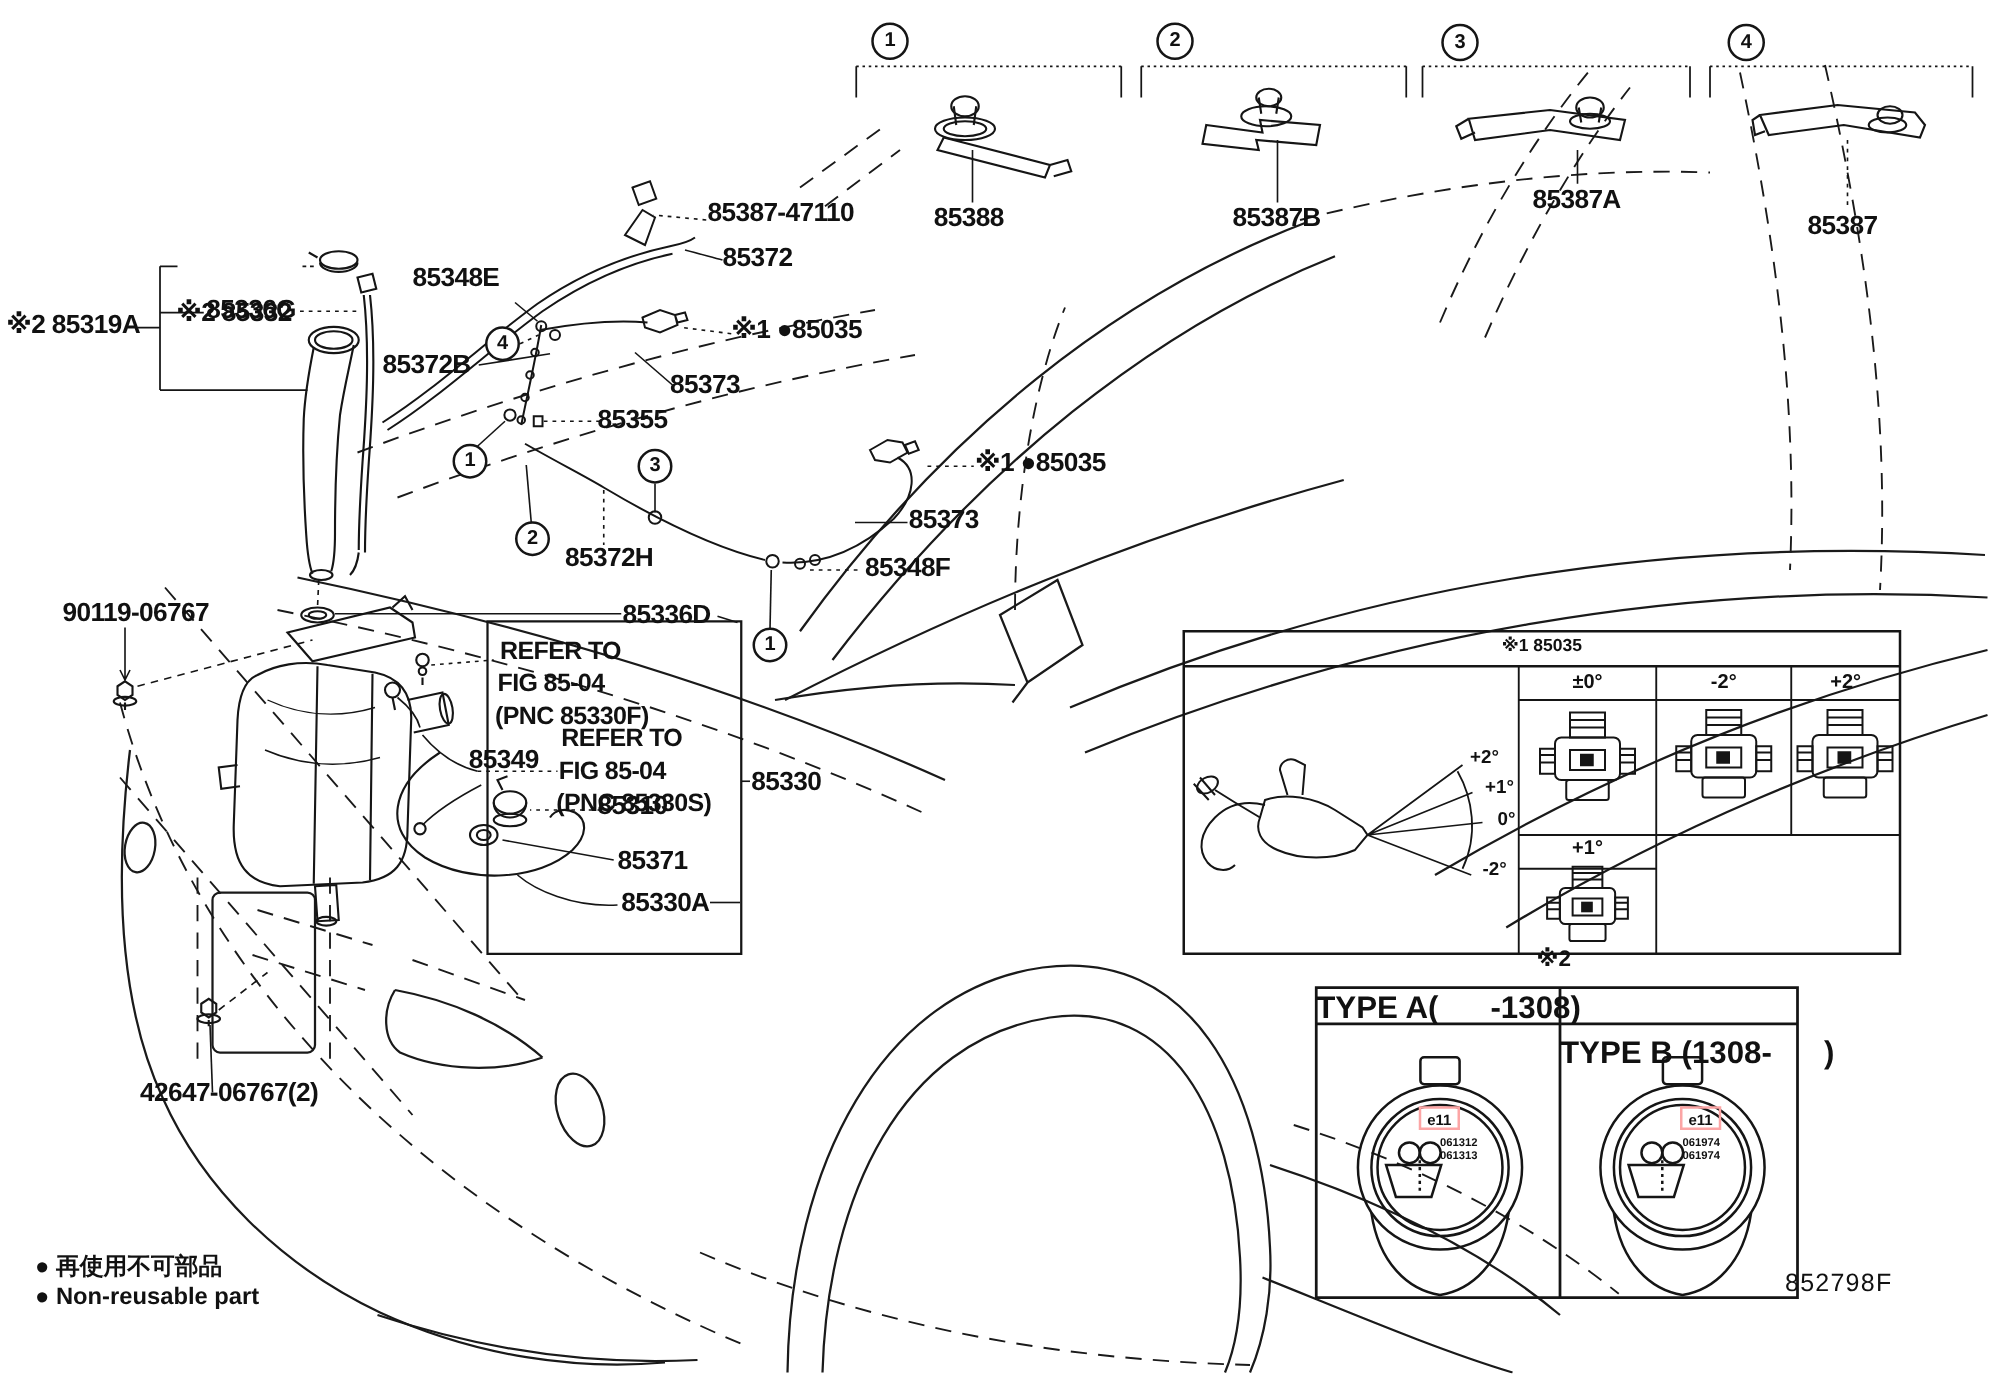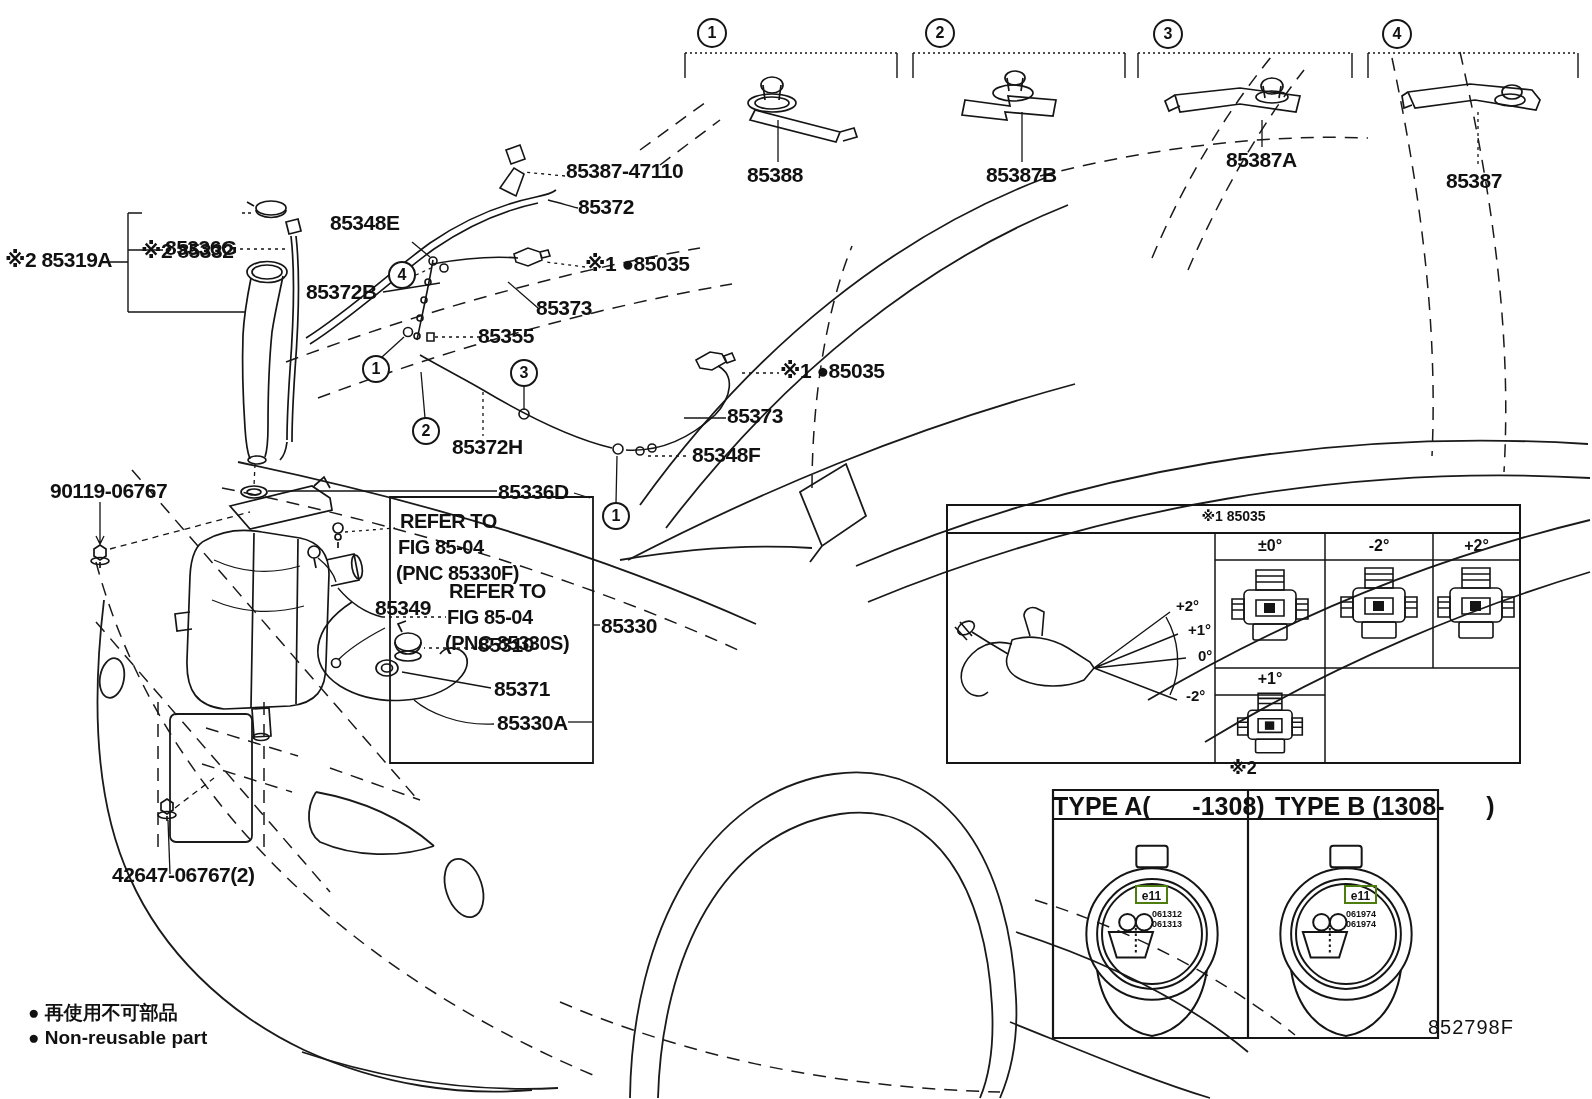--- a/index.html
+++ b/index.html
@@ -7,21 +7,21 @@
          font-family:"Liberation Sans","DejaVu Sans",sans-serif;color:#111;}
   #art{position:absolute;left:0;top:0;}
   .pl{position:absolute;font-weight:700;font-size:21px;letter-spacing:-0.5px;white-space:pre;line-height:22px;}
   .num{position:absolute;width:28px;text-align:center;font-weight:700;font-size:16px;}
   .refer{position:absolute;font-weight:700;font-size:20px;letter-spacing:-0.5px;white-space:pre;}
   .t1title{position:absolute;left:947px;top:508px;width:573px;text-align:center;font-weight:700;font-size:14px;}
   .hdr{position:absolute;text-align:center;font-weight:700;font-size:16px;}
   .ang{position:absolute;font-weight:700;font-size:15px;}
   .note2{position:absolute;left:1208px;top:757px;width:70px;text-align:center;font-weight:700;font-size:18px;}
   .thdr{position:absolute;top:792px;height:26px;text-align:center;font-weight:700;font-size:25px;white-space:pre;}
-  .e11{position:absolute;width:33px;height:19px;border:2px solid #4d7c0f;text-align:center;
+  .e11{position:absolute;width:33px;height:19px;border:2px solid #fca5a5;text-align:center;
        font-weight:700;font-size:12px;line-height:19px;box-sizing:border-box;}
   .codes{position:absolute;font-weight:700;font-size:9px;line-height:10px;white-space:pre-line;letter-spacing:0;}
   .legend{position:absolute;font-weight:700;font-size:19px;}
   .dwg{position:absolute;font-size:20px;letter-spacing:1px;}
   svg path,svg rect,svg circle,svg ellipse,svg line{vector-effect:non-scaling-stroke;}
 </style>
 </head>
 <body>
 
 <div id="stage">
@@ -339,21 +339,21 @@
   <div class="hdr" style="left:1325px;top:537px;width:108px;">-2°</div>
   <div class="hdr" style="left:1433px;top:537px;width:87px;">+2°</div>
   <div class="hdr" style="left:1215px;top:670px;width:110px;">+1°</div>
   <div class="ang" style="left:1176px;top:597px;">+2°</div>
   <div class="ang" style="left:1188px;top:621px;">+1°</div>
   <div class="ang" style="left:1198px;top:647px;">0°</div>
   <div class="ang" style="left:1186px;top:687px;">-2°</div>
 
   <div class="note2">※2</div>
   <div class="thdr" style="left:1053px;width:195px;">TYPE A(      -1308)</div>
-  <div class="thdr" style="left:1275px;width:174px;">TYPE B (1308-      )</div>
+  <div class="thdr" style="left:1248px;width:174px;margin-top:36px;">TYPE B (1308-      )</div>
   <div class="e11" style="left:1135px;top:885px;">e11</div>
   <div class="e11" style="left:1344px;top:885px;">e11</div>
   <div class="codes" style="left:1152px;top:909px;">061312
 061313</div>
   <div class="codes" style="left:1346px;top:909px;">061974
 061974</div>
 
   <div class="legend" style="left:28px;top:1000px;">● 再使用不可部品</div>
   <div class="legend" style="left:28px;top:1027px;">● Non-reusable part</div>
   <div class="dwg" style="left:1428px;top:1016px;">852798F</div>

